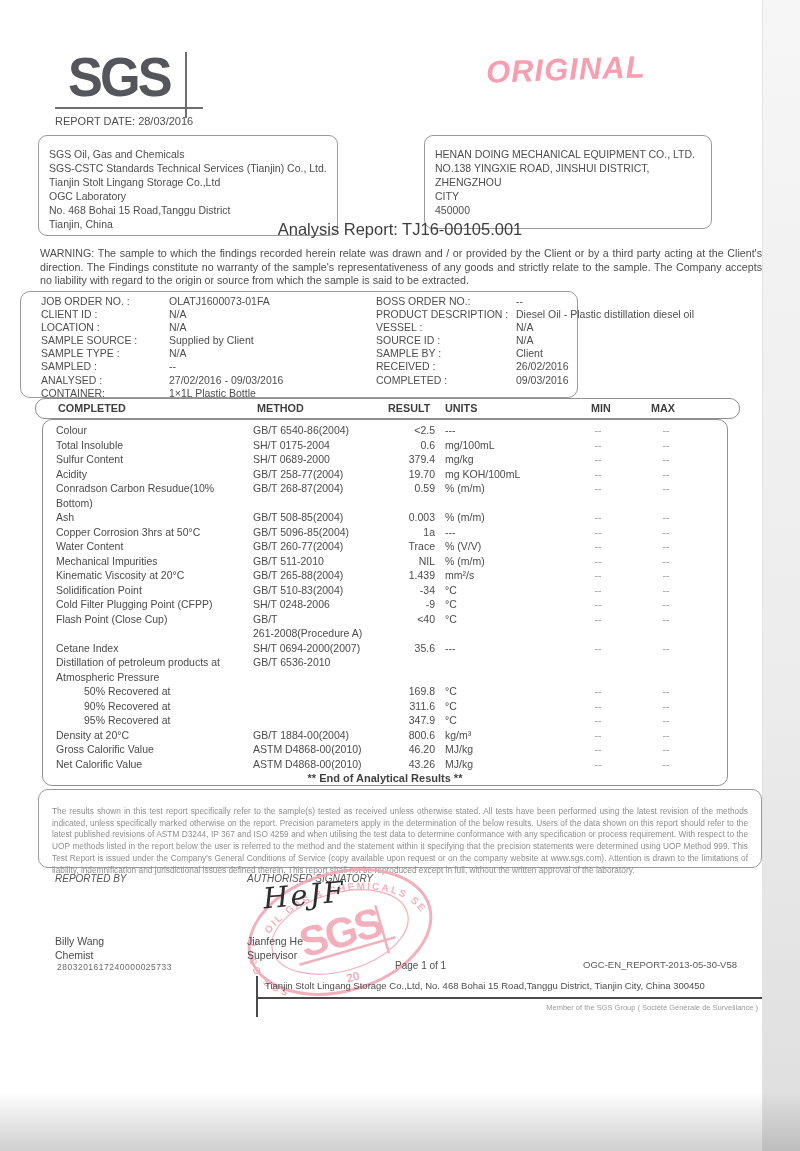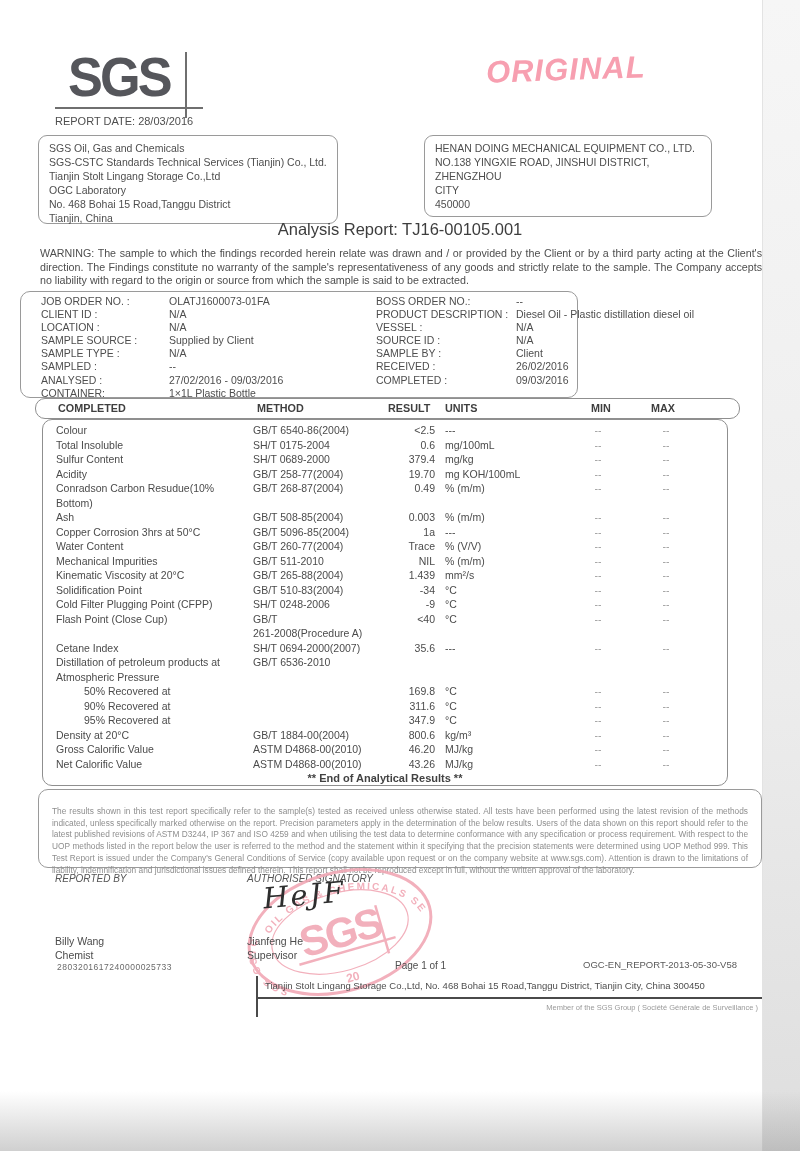--- a/index.html
+++ b/index.html
@@ -21,21 +21,21 @@
   .logo-text{left:68px;top:44px;font-size:55px;font-weight:bold;color:#55565b;
     letter-spacing:-3px;transform:scale(0.95,1.02);transform-origin:left top;}
   .logo-hline{left:55px;top:107px;width:148px;height:2px;background:#6f6f6f;}
   .logo-vline{left:185px;top:52px;width:2px;height:66px;background:#6f6f6f;}
 
   .original-stamp{left:486px;top:52px;font-size:31px;font-style:italic;font-weight:bold;
     color:#f79fb0;letter-spacing:1px;transform:rotate(-2deg);}
 
   .report-date{left:55px;top:115px;font-size:11px;color:#4e4e4e;}
 
-  .addr-box{border:1.2px solid #9a9a9a;border-radius:9px;padding:5px 10px;
+  .addr-box{border:1.2px solid #9a9a9a;border-radius:9px;padding:11px 10px;
     font-size:10.5px;line-height:14px;color:#4e4e4e;}
   .addr-left{left:38px;top:135px;width:278px;height:77px;}
   .addr-right{left:424px;top:135px;width:266px;height:70px;}
 
   .title{left:0;top:220px;width:800px;text-align:center;font-size:16.5px;color:#3d3d3d;}
 
   .warning{left:40px;top:247px;width:722px;font-size:10.7px;line-height:13.7px;
     text-align:justify;color:#4e4e4e;}
 
   .job-box{left:20px;top:291px;width:558px;height:107px;border:1.2px solid #9a9a9a;
@@ -267,21 +267,21 @@
         </div>
         <div class="res-row">
           <div class="cell c-prop">
             <div>Conradson Carbon Resudue(10%</div>
             <div>Bottom)</div>
           </div>
           <div class="cell c-method">
             <div>GB/T 268-87(2004)</div>
           </div>
           <div class="cell c-result">
-            <div>0.49</div>
+            <div>0.59</div>
           </div>
           <div class="cell c-units">
             <div>% (m/m)</div>
           </div>
           <div class="cell c-min">
             <div>--</div>
           </div>
           <div class="cell c-max">
             <div>--</div>
           </div>

